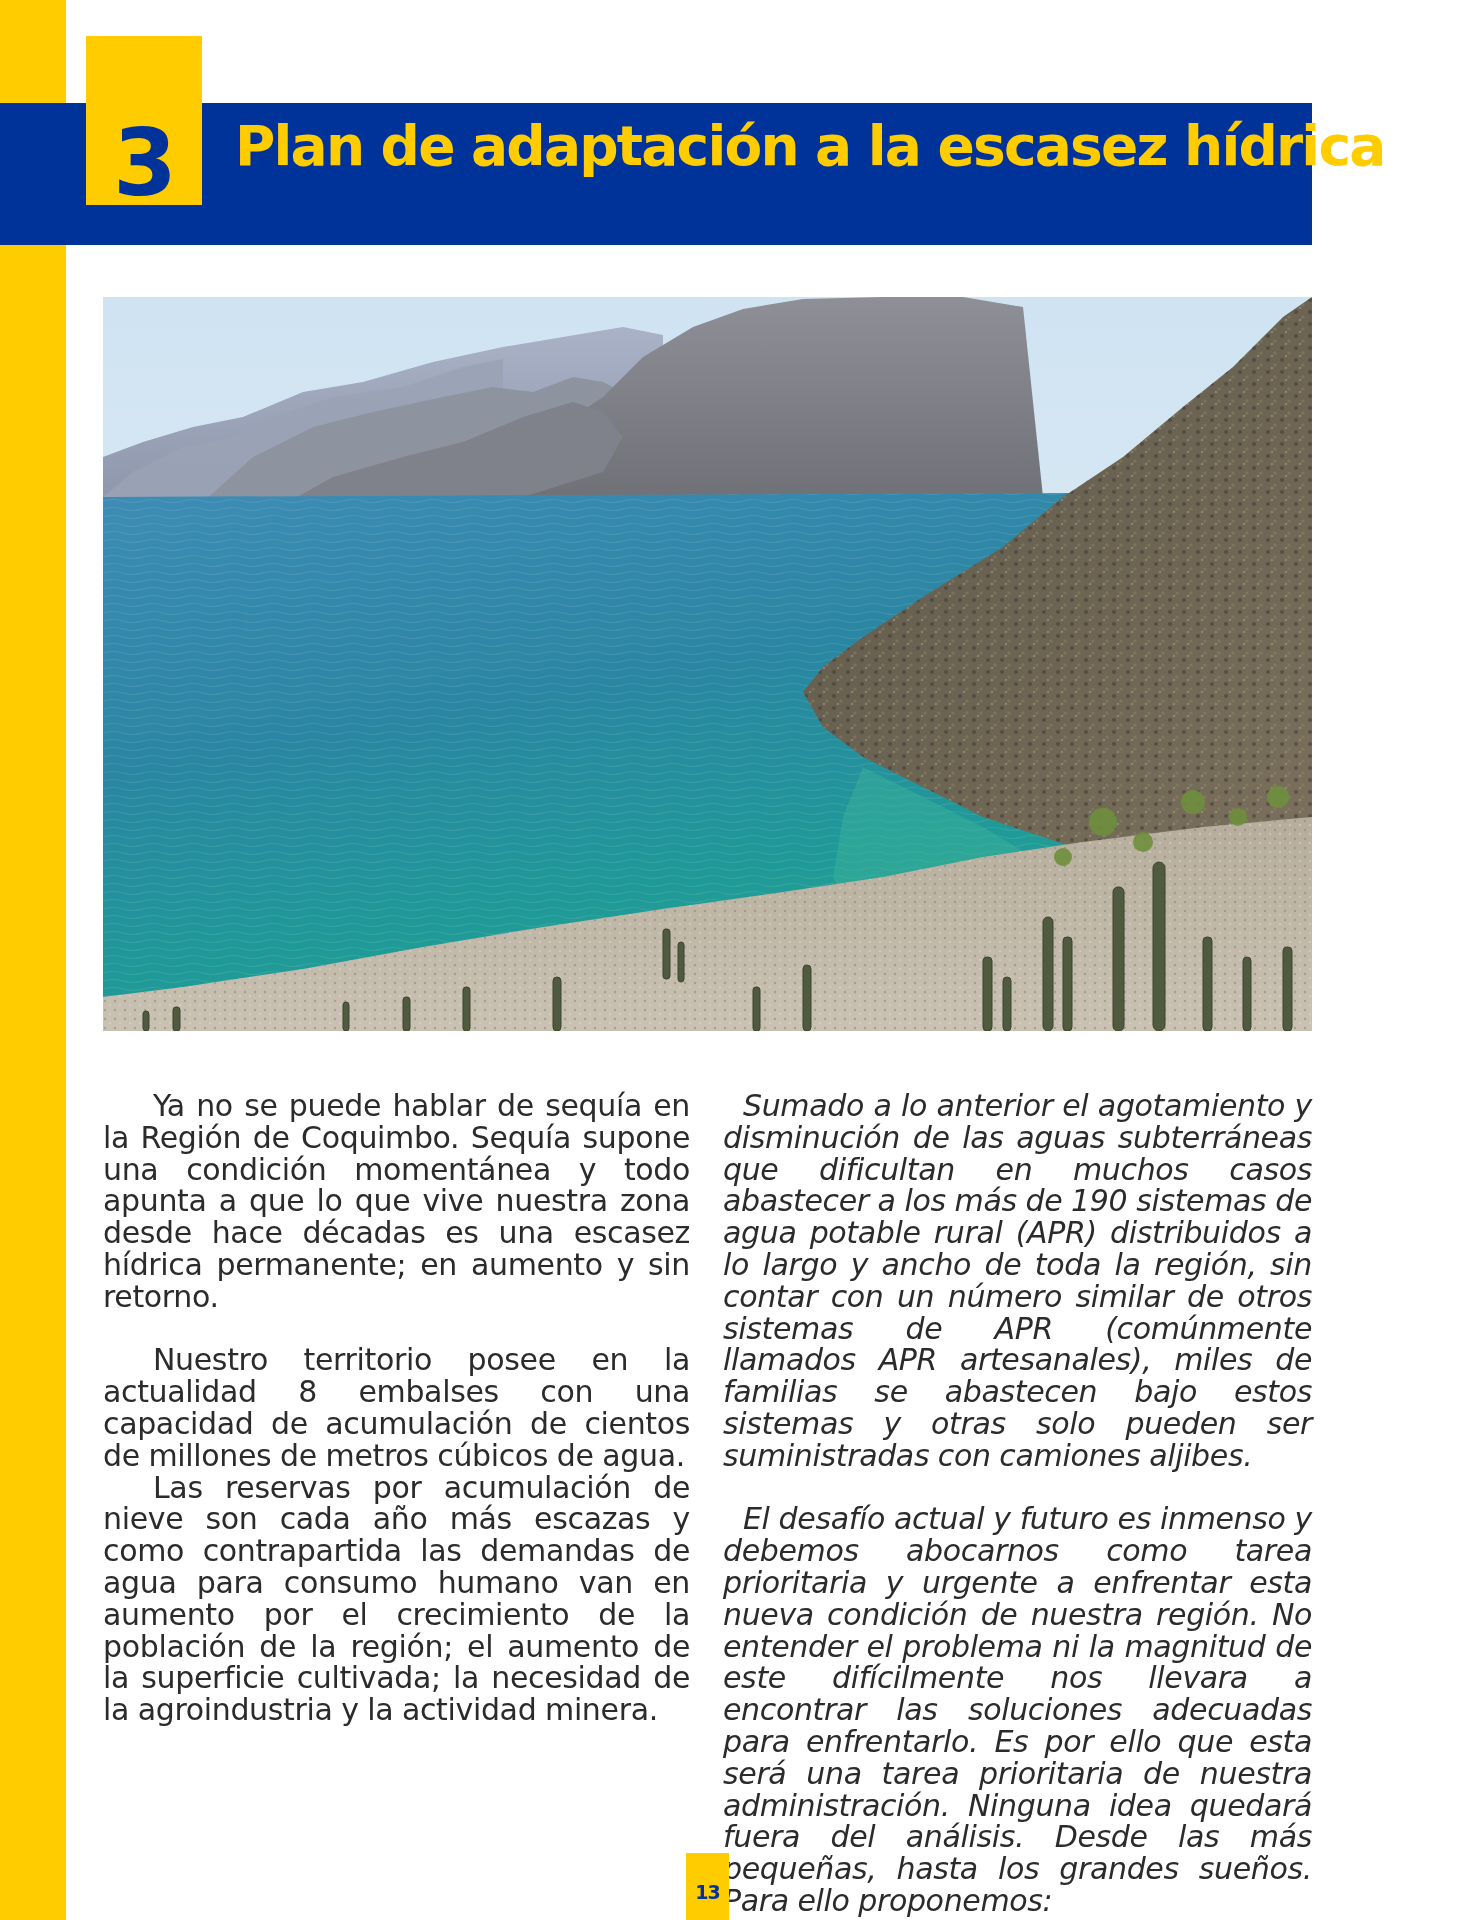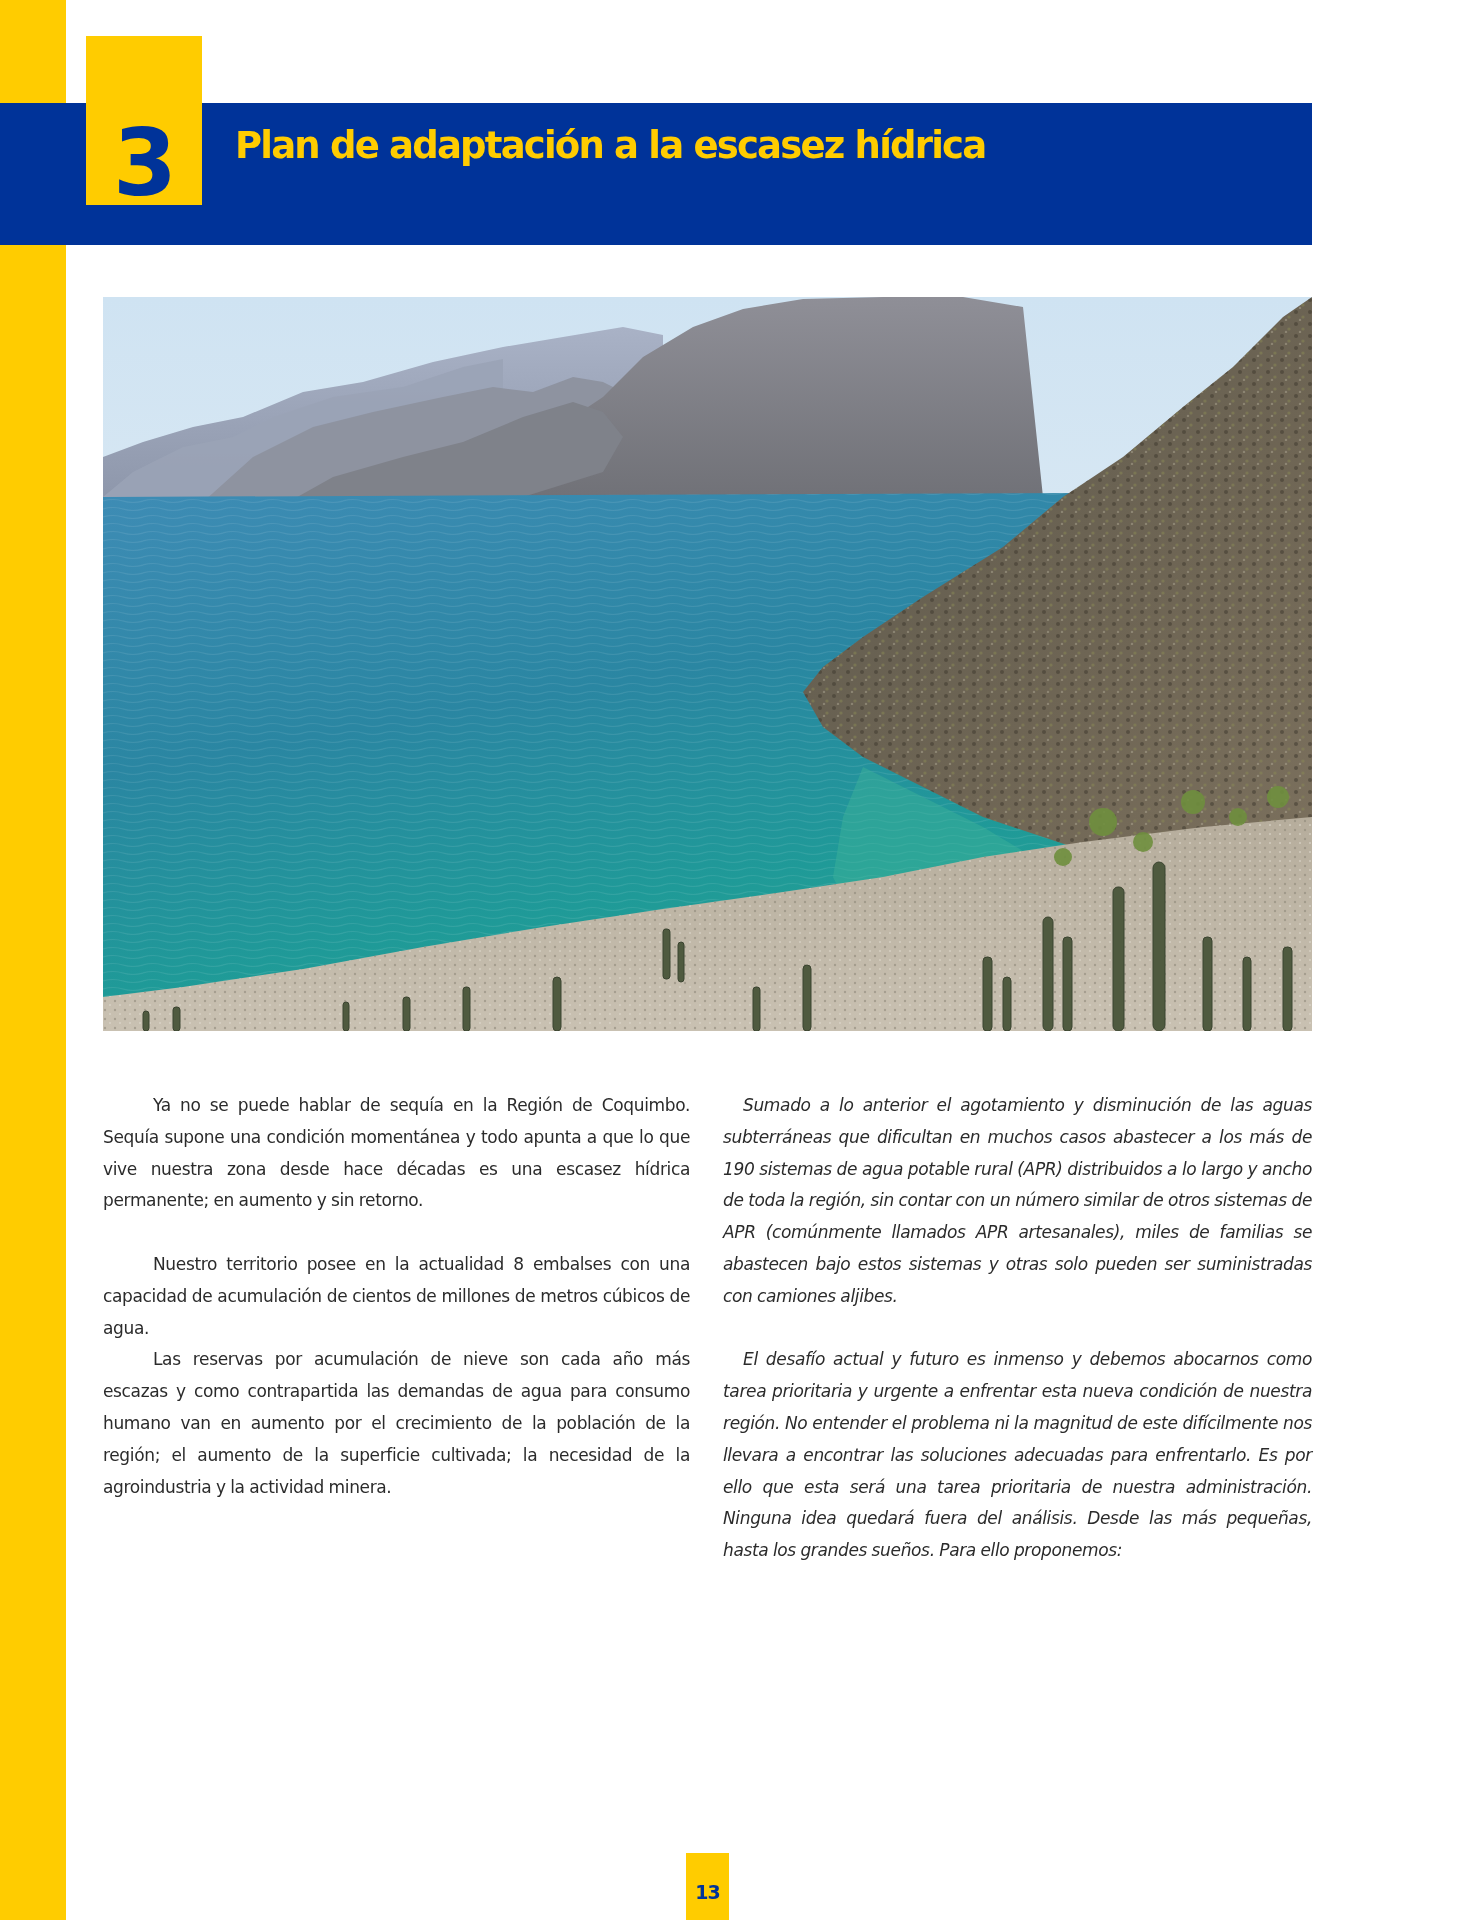--- a/index.html
+++ b/index.html
@@ -5,25 +5,25 @@
   html, body { margin:0; padding:0; }
   body { width:1483px; height:1920px; position:relative; background:#ffffff; overflow:hidden;
          font-family:"DejaVu Sans", sans-serif; color:#2b2b2b; }
   .side-stripe { position:absolute; left:0; top:0; width:66px; height:1920px; background:#FFCC00; }
   .title-band { position:absolute; left:0; top:103px; width:1312px; height:142px; background:#003399; }
   .chapter-box { position:absolute; left:86px; top:36px; width:116px; height:169px; background:#FFCC00;
                  display:flex; align-items:flex-start; justify-content:center; }
   .chapter-num { margin-top:82px; font-family:"DejaVu Sans", sans-serif; font-weight:bold; font-size:92px;
                  line-height:92px; color:#003399; letter-spacing:-2px; }
   .chapter-title { position:absolute; left:235px; top:118px; font-family:"DejaVu Sans", sans-serif;
-                   font-weight:bold; font-size:37px; line-height:56px; color:#FFCC00; letter-spacing:-1.8px;
+                   font-weight:bold; font-size:55px; line-height:56px; color:#FFCC00; letter-spacing:-1.8px;
                    white-space:nowrap; }
   .photo { position:absolute; left:103px; top:297px; width:1209px; height:734px; overflow:hidden; }
   .photo svg { display:block; width:100%; height:100%; }
-  .col { position:absolute; top:1090px; width:587px; font-size:17px; line-height:31.8px;
+  .col { position:absolute; top:1090px; width:587px; font-size:30px; line-height:31.8px;
          text-align:justify; hyphens:manual; color:#2b2b2b; font-family:"DejaVu Sans", sans-serif;
          letter-spacing:-0.35px; word-spacing:-0.5px; }
   .col.left { left:103px; }
   .col.right { left:723px; width:589px;font-style:italic; }
   .col p { margin:0 0 31.8px 0; }
   .col p.tight { margin-bottom:0; }
   .ind-lg { text-indent:50px; }
   .ind-sm { text-indent:20px; }
   .page-box { position:absolute; left:686px; top:1853px; width:43px; height:67px; background:#FFCC00;
               display:flex; justify-content:center; }

